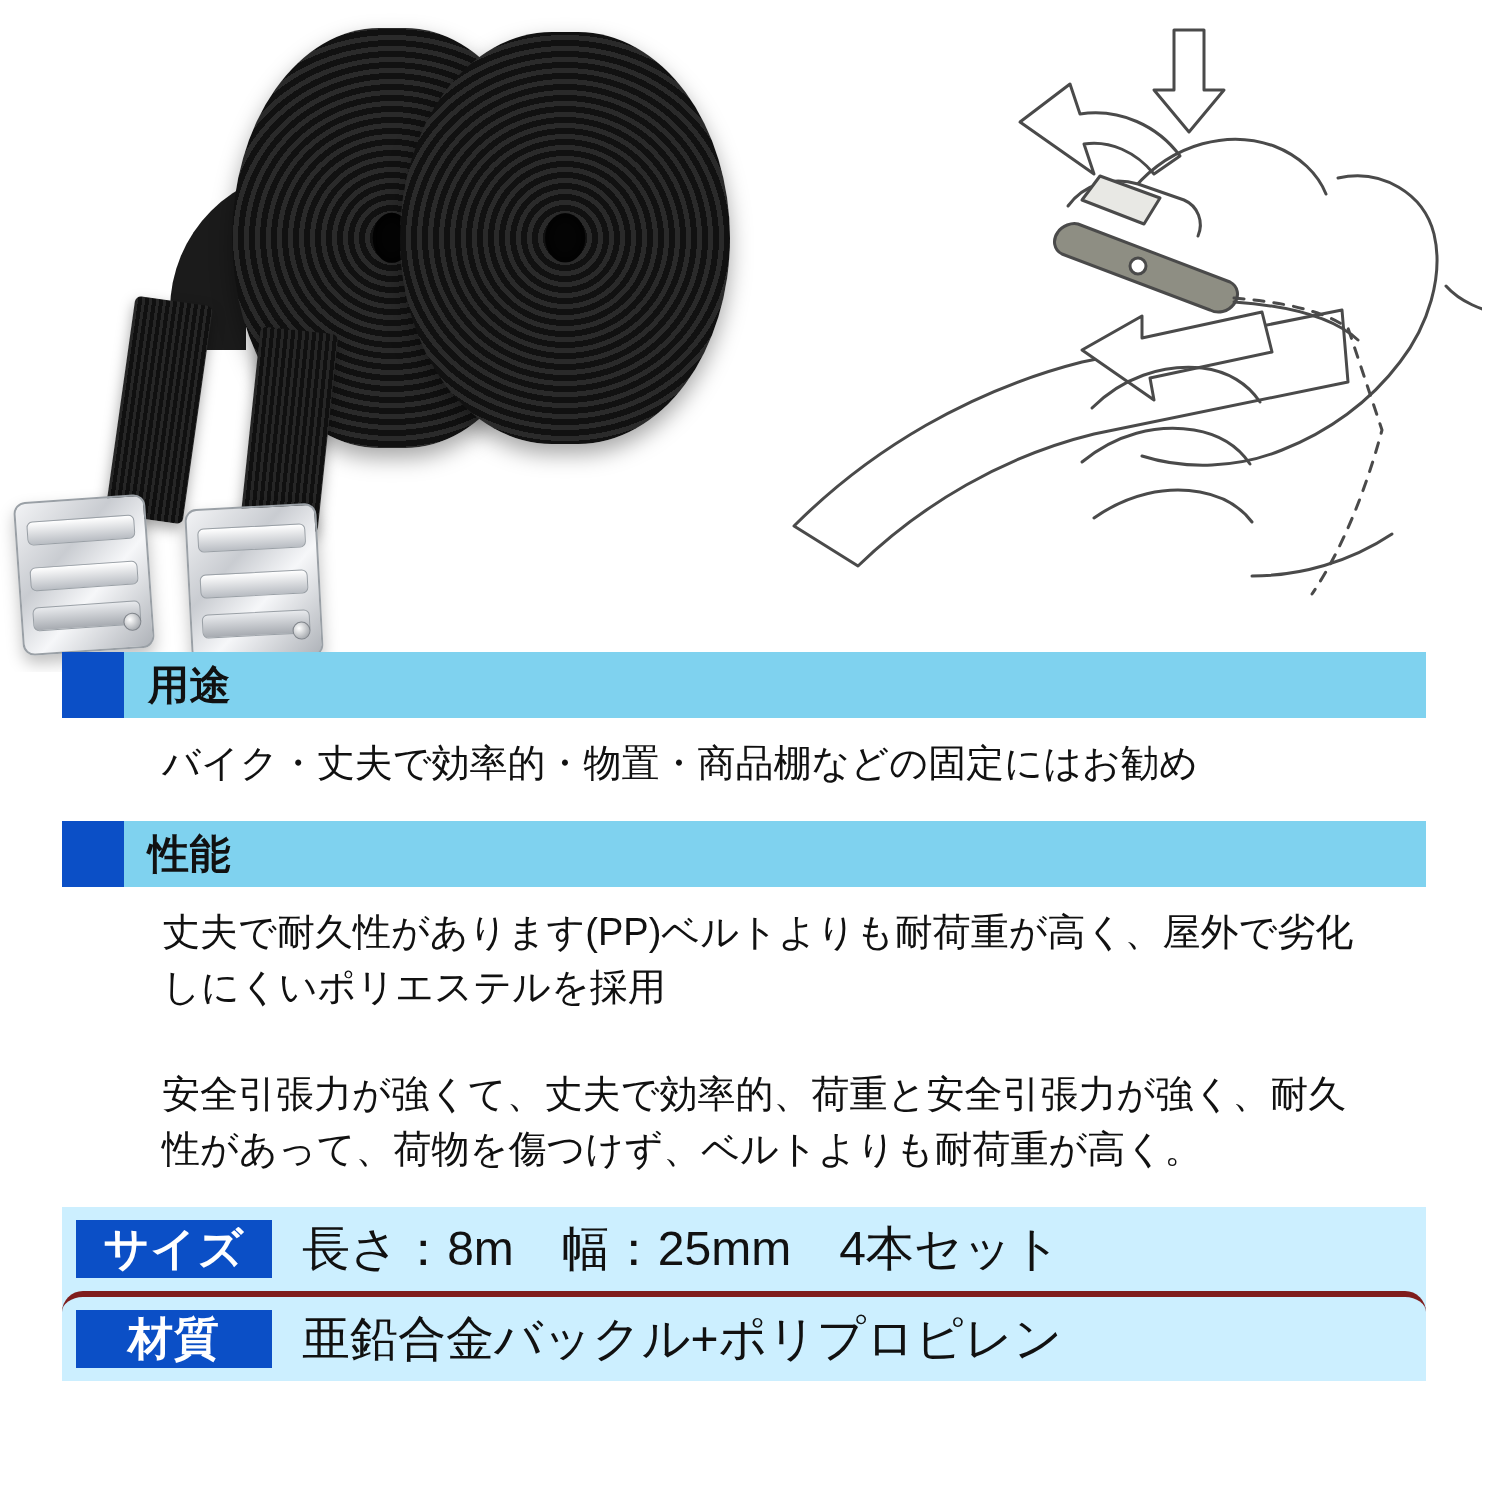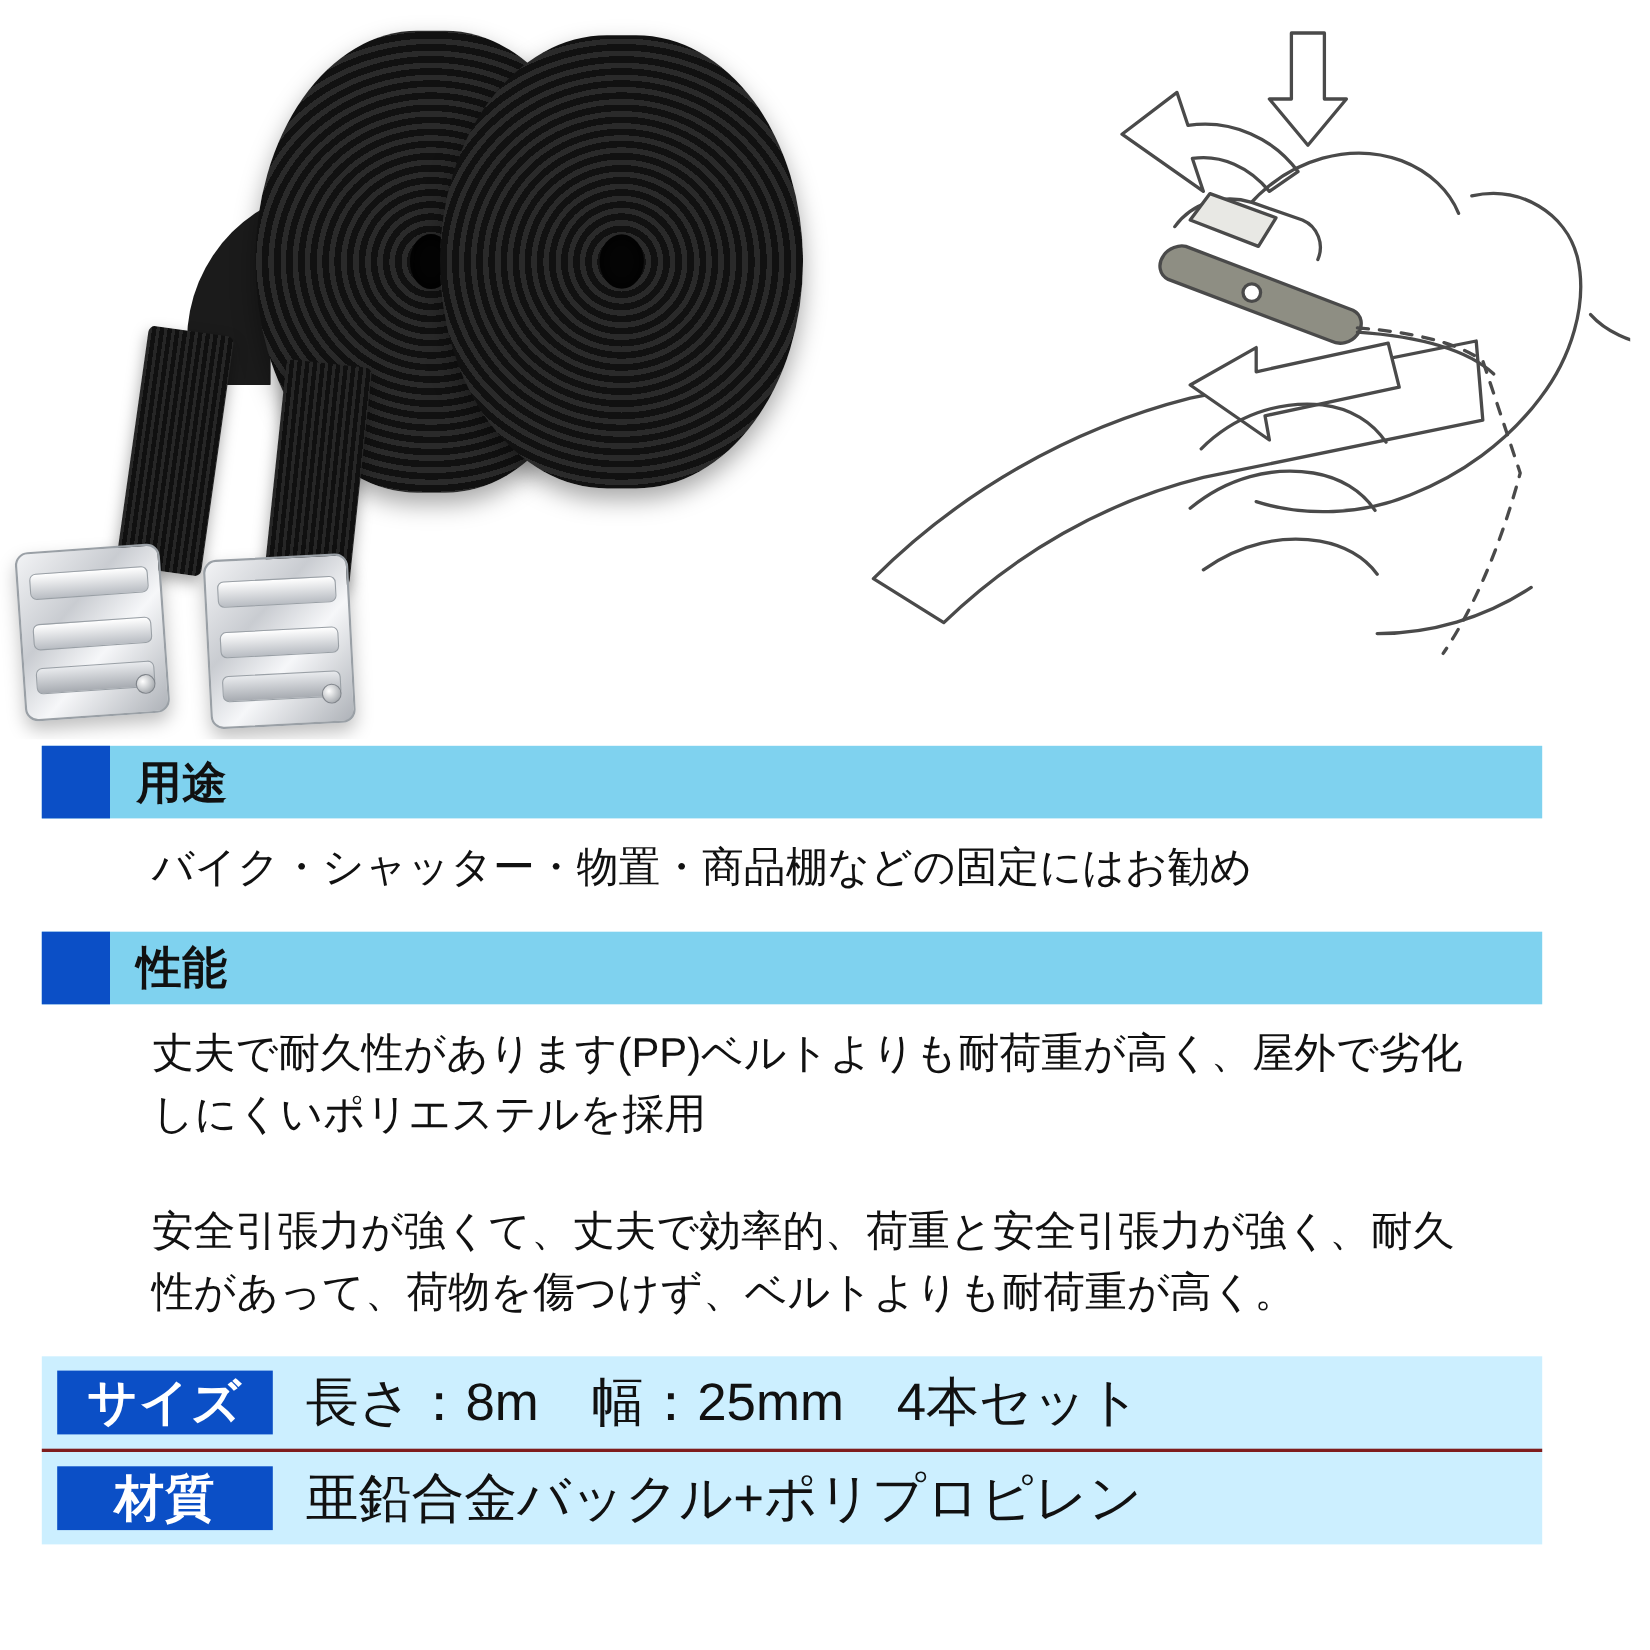--- a/index.html
+++ b/index.html
@@ -162,22 +162,23 @@
     width: 700px;
     height: 630px;
     background: #ffffff;
   }
   .illus svg { display: block; }
 
   
   .specs {
     position: absolute;
     left: 0;
-    top: 678px;
+    top: 652px;
     width: 1440px;
+    padding-left: 24px;
   }
 
   .band {
     position: relative;
     margin: 0 38px;
     height: 66px;
     background: #7fd2ef;
     display: flex;
     align-items: center;
   }
@@ -211,21 +212,21 @@
   
   .rows {
     margin: 30px 38px 0 38px;
     background: #ccefff;
   }
   .row {
     display: flex;
     align-items: center;
     height: 84px;
   }
-  .row + .row { border-top: 3px solid #7f1d1d; }
+  .row + .row { border-top: 6px solid #7f1d1d; border-radius: 21px; }
   .row .label {
     flex: 0 0 auto;
     width: 196px;
     margin-left: 14px;
     height: 58px;
     background: #0b4fc6;
     color: #ffffff;
     font-size: 45px;
     font-weight: bold;
     display: flex;
@@ -301,21 +302,21 @@
       </svg>
     </div>
   </div>
 
   <div class="specs">
 
     <div class="band">
       <div class="tab"></div>
       <div class="band-title">用途</div>
     </div>
-    <div class="body-text">バイク・シャッター・物置・商品棚などの固定にはお勧め</div>
+    <div class="body-text">バイク・丈夫で効率的・物置・商品棚などの固定にはお勧め</div>
 
     <div class="gap-a"></div>
 
     <div class="band">
       <div class="tab"></div>
       <div class="band-title">性能</div>
     </div>
     <div class="body-text">丈夫で耐久性があります(PP)ベルトよりも耐荷重が高く、屋外で劣化しにくいポリエステルを採用</div>
 
     <div class="gap-b"></div>

